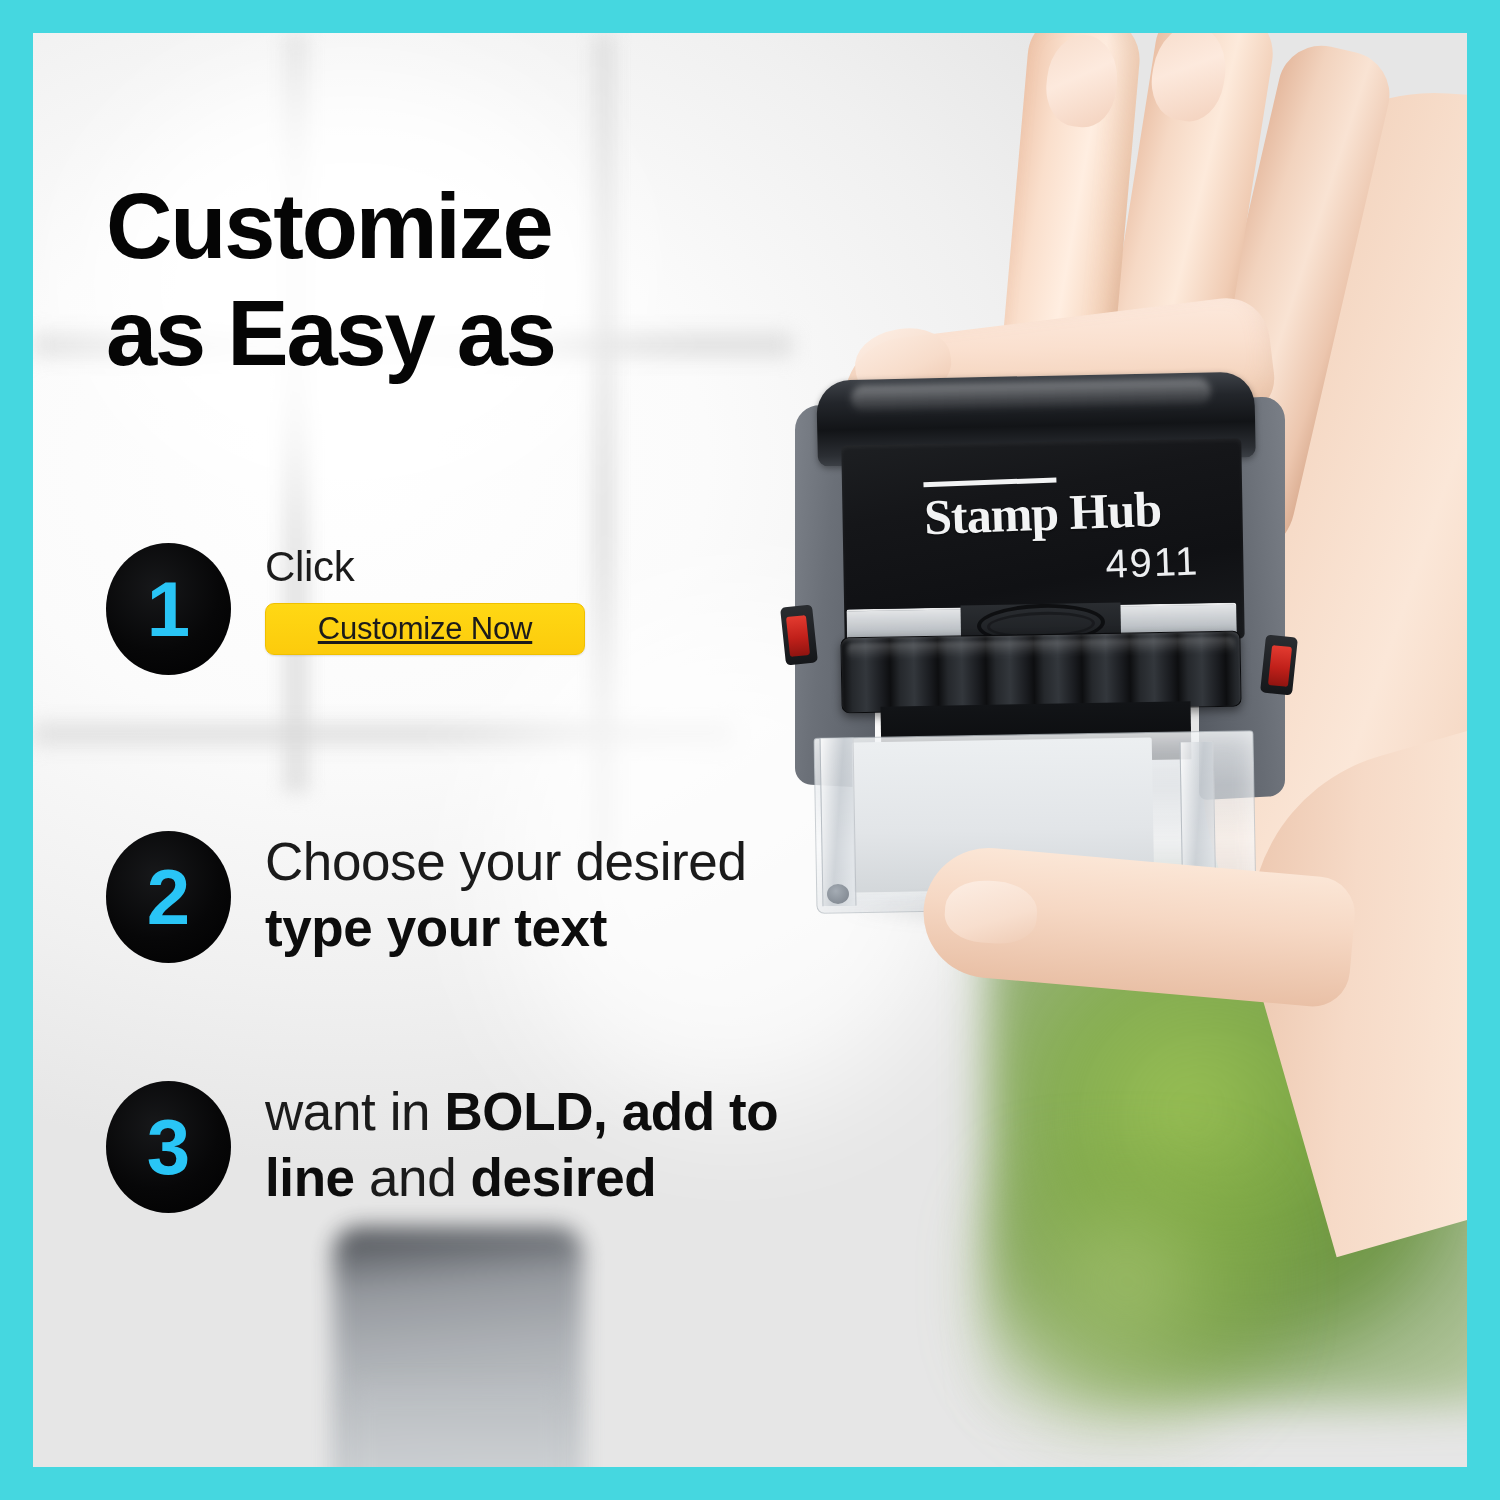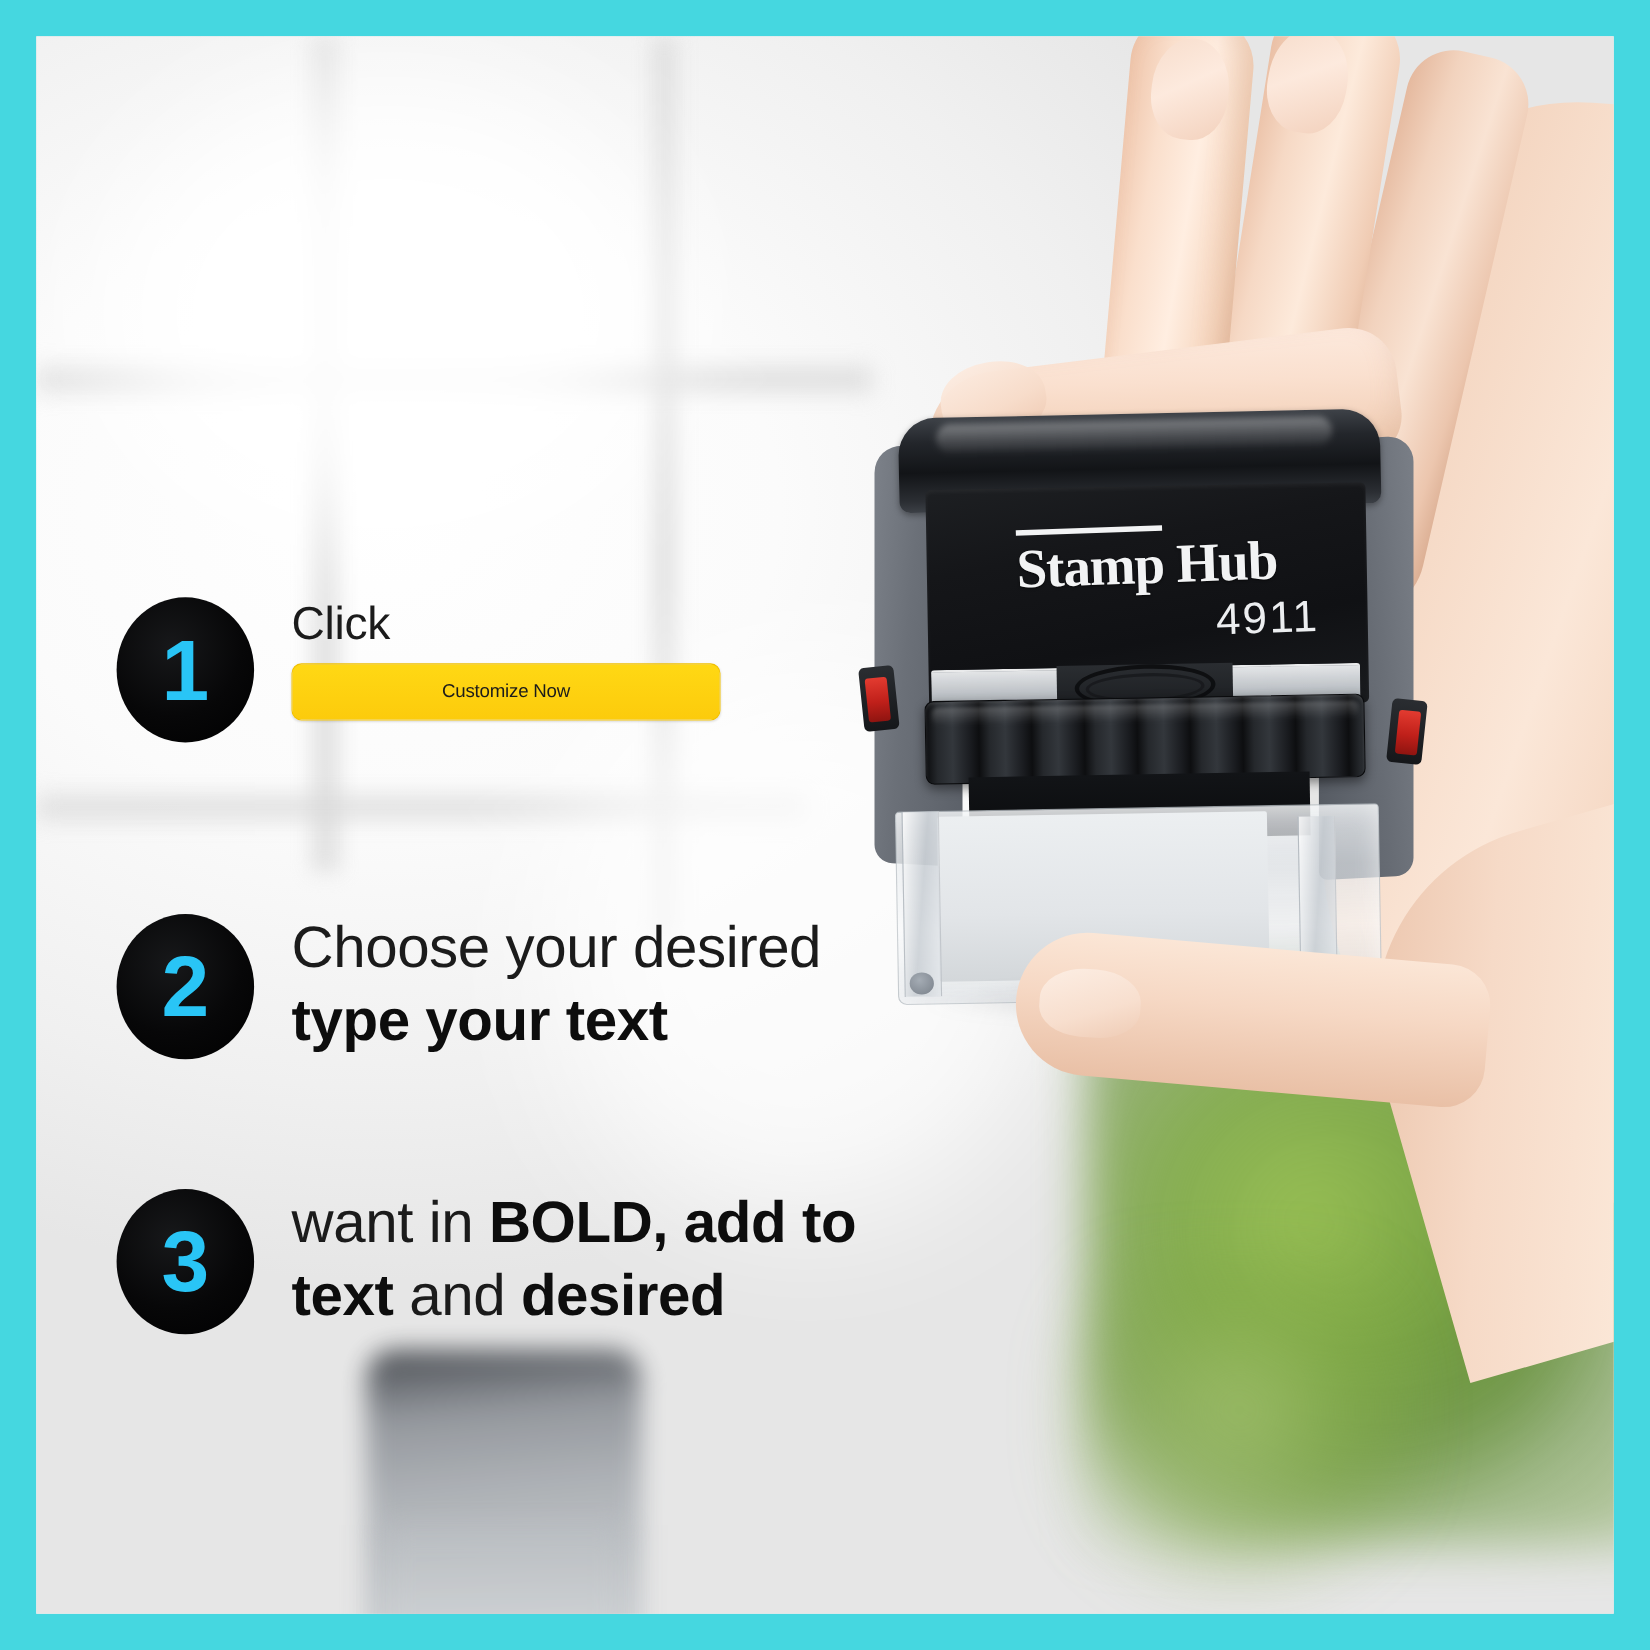--- a/index.html
+++ b/index.html
@@ -88,28 +88,29 @@
     font-weight:normal; letter-spacing:-.4px;
   }
   .step-line b { font-weight:bold; color:#0d0d0d; }
 
   #step1 { left:73px; top:510px; }
   #step1 .step-body { padding-top:0; }
   #step1-label { font-size:42px; color:#1b1b1b; letter-spacing:-.3px; }
 
   #cta {
     margin-top:12px;
-    width:390px; height:52px;
+    width:320px; height:52px;
     background:linear-gradient(180deg,#FFD814 0%, #FCCB0C 100%);
     border:1px solid #f0c000;
     border-radius:9px;
     display:flex; align-items:center; justify-content:center;
-    font-size:17px; color:#1b1b1b; letter-spacing:-.2px;
+    font-size:31px; color:#1b1b1b; letter-spacing:-.2px;
     box-shadow:0 1px 2px rgba(0,0,0,.12);
     cursor:pointer;
+    text-decoration:underline;
   }
 
   #step2 { left:73px; top:790px; }
   #step3 { left:73px; top:1040px; }
   #step2 .badge, #step3 .badge { margin-top:8px; }
 
   
   #tagline {
     position:absolute; left:0; right:0; top:1330px;
     text-align:center;
@@ -375,20 +376,24 @@
     <div class="win-v" style="left:250px;top:0;width:26px;height:760px;"></div>
     <div class="win-v" style="left:560px;top:0;width:22px;height:820px;"></div>
     <div class="win-h" style="left:0;top:300px;width:760px;height:24px;"></div>
     <div class="win-h" style="left:0;top:690px;width:700px;height:22px;"></div>
     <div class="soft-glow" style="left:60px;top:40px;width:520px;height:420px;background:rgba(255,255,255,.9);"></div>
     <div class="soft-glow" style="left:460px;top:560px;width:480px;height:520px;background:rgba(255,255,255,.75);"></div>
 
     <div id="plant"></div>
     <div id="plant2"></div>
 
+    <div id="headline">
+      <span>Customize</span>
+      <span class="l2">as Easy as</span>
+    </div>
 
     <div class="step" id="step1">
       <div class="badge">1</div>
       <div class="step-body">
         <div id="step1-label">Click</div>
         <div id="cta">Customize Now</div>
       </div>
     </div>
 
     <div class="step" id="step2">
@@ -401,21 +406,21 @@
       </div>
     </div>
 
     <div class="step" id="step3">
       <div class="badge">3</div>
       <div class="step-body">
         <div class="step-line">
           <span>want in </span><b>BOLD, add to</b>
         </div>
         <div class="step-line">
-          <b>text</b><span> and </span><b>desired</b>
+          <b>line</b><span> and </span><b>desired</b>
         </div>
       </div>
     </div>
 
     <div id="fg-stamp"></div>
     <div id="fg-stamp-foot"></div>
 
 
     <div id="hand">
       <div id="palm"></div>

